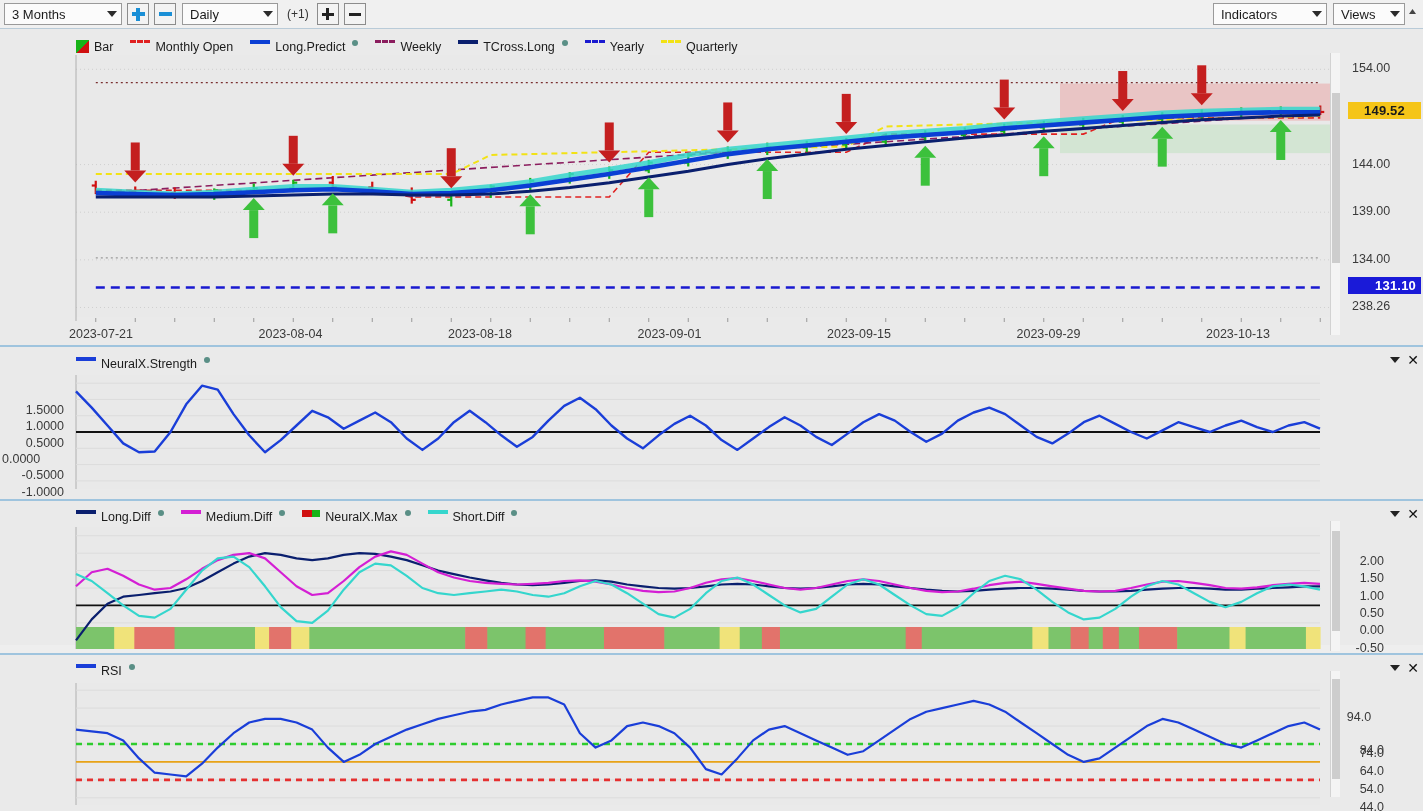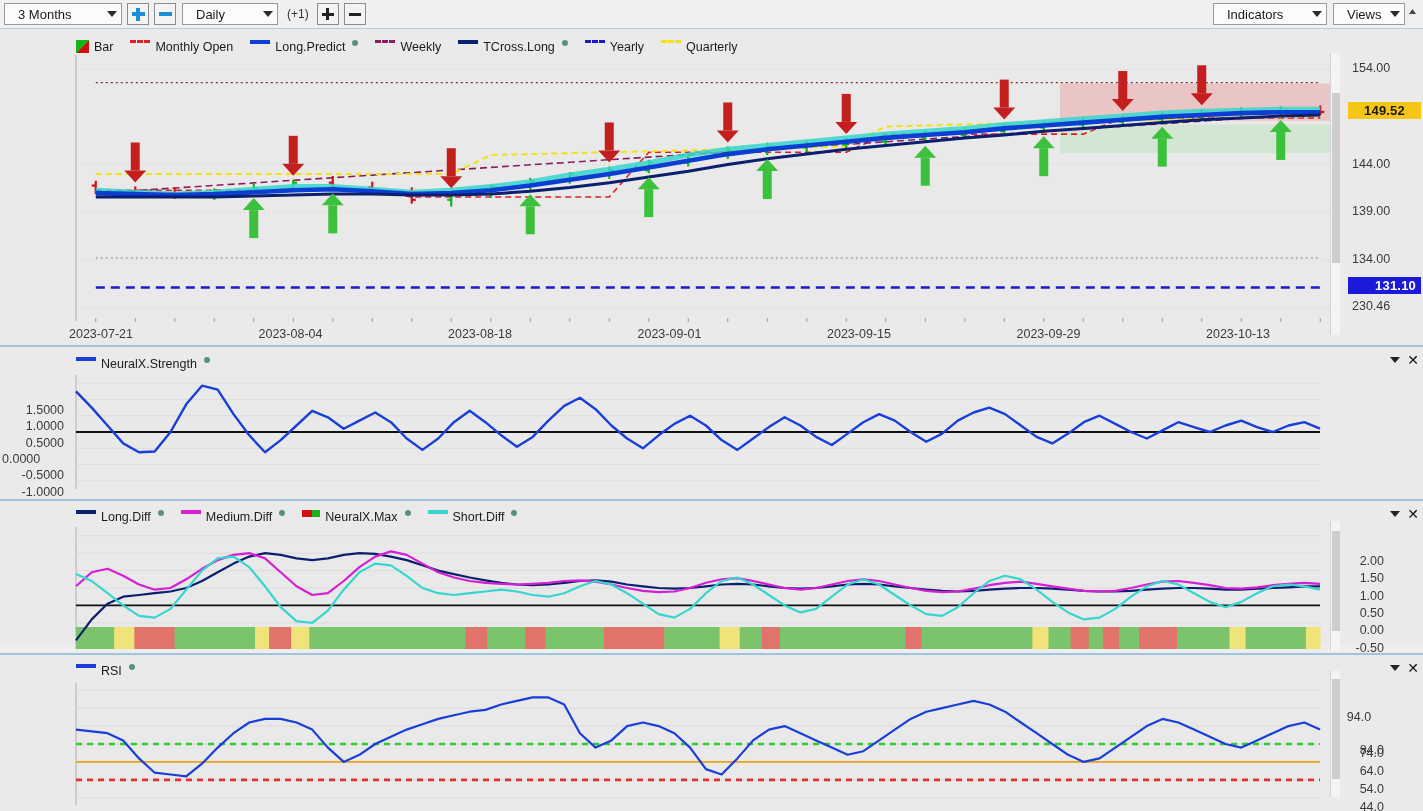--- a/index.html
+++ b/index.html
@@ -13,21 +13,21 @@
 
   
   .toolbar {
     position: absolute; top: 0; left: 0; width: 1423px; height: 29px;
     background: #f0f0f0; display: flex; align-items: center; padding: 0 4px;
     border-bottom: 1px solid #b9cbd8;
   }
   .combo {
     height: 22px; background: #fbfbfb; border: 1px solid #9a9a9a;
     display: flex; align-items: center; justify-content: space-between;
-    font-size: 13px; color: #1a1a1a; padding: 0 4px 0 13px; cursor: pointer;
+    font-size: 13px; color: #1a1a1a; padding: 0 4px 0 7px; cursor: pointer;
   }
   .combo .cv { white-space: nowrap; }
   .caret {
     width: 0; height: 0; border-left: 5px solid transparent;
     border-right: 5px solid transparent; border-top: 6px solid #2b2b2b;
     margin-left: 12px;
   }
   .sqbtn {
     width: 22px; height: 22px; background: #f3f3f3; border: 1px solid #8c8c8c;
     display: flex; align-items: center; justify-content: center;
@@ -371,21 +371,21 @@
         <line x1="1201.75" y1="289" x2="1201.75" y2="293" stroke="#999" stroke-width="1"></line>
         <line x1="1241.25" y1="289" x2="1241.25" y2="293" stroke="#999" stroke-width="1"></line>
         <line x1="1280.75" y1="289" x2="1280.75" y2="293" stroke="#999" stroke-width="1"></line>
         <line x1="1320.25" y1="289" x2="1320.25" y2="293" stroke="#999" stroke-width="1"></line>
       </svg>
     <div id="priceAxis">
         <div class="axis-lbl r" style="left: 1352px; top: 32.2909px;">154.00</div>
         <div class="axis-lbl r" style="left: 1352px; top: 127.564px;">144.00</div>
         <div class="axis-lbl r" style="left: 1352px; top: 175.2px;">139.00</div>
         <div class="axis-lbl r" style="left: 1352px; top: 222.836px;">134.00</div>
-        <div class="axis-lbl r" style="left: 1352px; top: 270.473px;">230.46</div>
+        <div class="axis-lbl r" style="left: 1352px; top: 270.473px;">238.26</div>
         <div class="tag" style="left: 1348px; top: 72.9731px; background: rgb(245, 197, 24); color: rgb(26, 26, 26); width: 73px; text-align: center;">149.52</div>
         <div class="tag" style="left: 1348px; top: 248.465px; background: rgb(26, 26, 216); color: rgb(255, 255, 255); width: 73px; text-align: right;">131.10</div>
       </div>
     <div id="priceXAxis">
         <div class="axis-lbl" style="left: 46px; top: 298px; width: 110px; text-align: center;">2023-07-21</div>
         <div class="axis-lbl" style="left: 235.5px; top: 298px; width: 110px; text-align: center;">2023-08-04</div>
         <div class="axis-lbl" style="left: 425px; top: 298px; width: 110px; text-align: center;">2023-08-18</div>
         <div class="axis-lbl" style="left: 614.5px; top: 298px; width: 110px; text-align: center;">2023-09-01</div>
         <div class="axis-lbl" style="left: 804px; top: 298px; width: 110px; text-align: center;">2023-09-15</div>
         <div class="axis-lbl" style="left: 993.5px; top: 298px; width: 110px; text-align: center;">2023-09-29</div>

